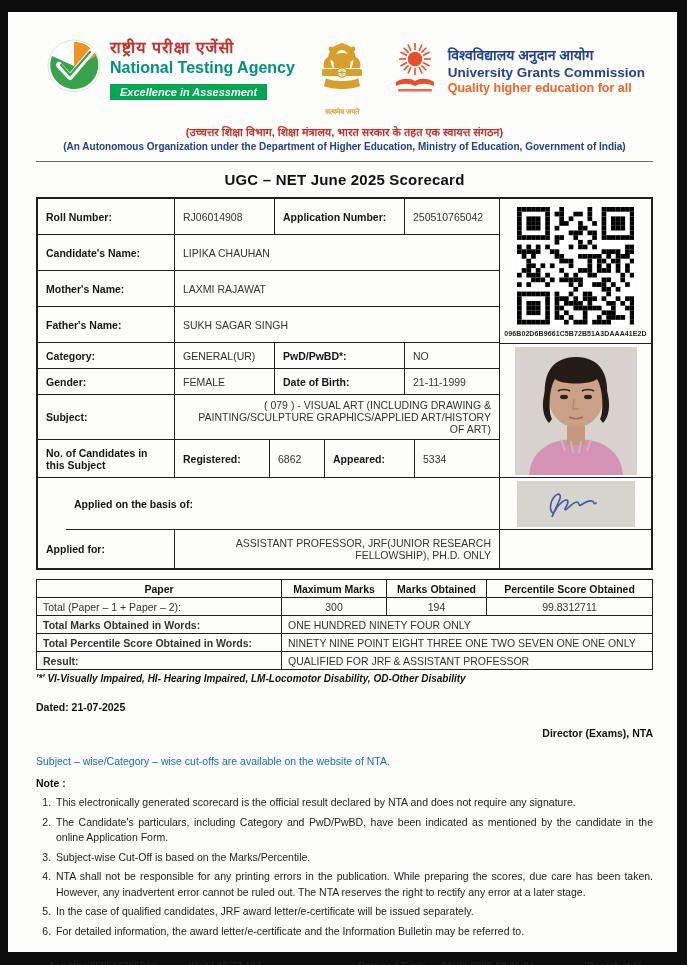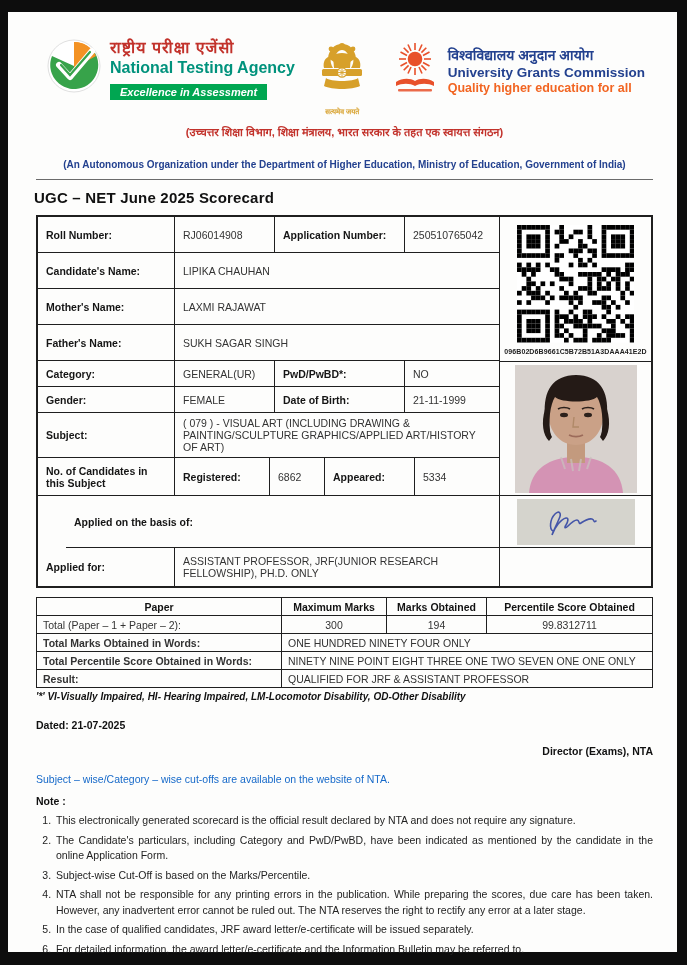--- a/index.html
+++ b/index.html
@@ -26,32 +26,32 @@
   .emblem-block { display:flex; flex-direction:column; align-items:center; margin-top:2px; }
   .emblem-caption { color:#d7a02a; font-size:7px; font-weight:bold; margin-top:1px; }
   .ugc-block { display:flex; align-items:center; gap:8px; margin-top:4px; }
   .ugc-texts { display:flex; flex-direction:column; }
   .ugc-hindi { color:#23418f; font-weight:bold; font-size:14px; }
   .ugc-eng { color:#23418f; font-weight:bold; font-size:13.5px; margin-top:1px; }
   .ugc-tagline { color:#f26522; font-size:12.5px; font-weight:bold; margin-top:1px; }
 
   .org-lines { text-align:center; margin-top:8px; }
   .org-hindi { color:#c2322b; font-weight:bold; font-size:11px; }
-  .org-eng { color:#23418f; font-weight:bold; font-size:10px; margin-top:20px; }
+  .org-eng { color:#23418f; font-weight:bold; font-size:10px; margin-top:2px; }
 
   .rule { border:none; border-top:1.5px solid #6b6b6b; margin:9px 2px 0 2px; }
-  .doc-title { font-weight:bold; font-size:15px; color:#111; margin:9px 0 9px 0; letter-spacing:0.2px; }
+  .doc-title { text-align:center; font-weight:bold; font-size:15px; color:#111; margin:9px 0 9px 0; letter-spacing:0.2px; }
 
   
   .doc-table { display:flex; border:2px solid #1f1f1f; margin:0 2px; }
   .left-sec { flex:1; display:flex; flex-direction:column; }
   .trow { display:flex; border-bottom:1.6px solid #1f1f1f; }
   .trow:last-child { border-bottom:none; }
   .cell { border-right:1.6px solid #1f1f1f; padding:3px 8px; display:flex; align-items:center; font-size:10.5px; color:#333; }
-  .cell:last-child { border-right:none; }
+  .cell:last-child { border-right:none;text-align:right; }
   .lbl { font-weight:bold; color:#151515; }
   .c-label { width:137px; flex:none; }
   .c-v1 { width:100px; flex:none; }
   .c-l2 { width:130px; flex:none; }
   .c-flex { flex:1; }
   .c-reg { width:95px; flex:none; }
   .c-regv { width:55px; flex:none; }
   .c-app { width:90px; flex:none; }
   .h36 { height:36px; } .h26 { height:26px; } .h45 { height:45px; } .h38 { height:38px; } .h52 { height:52px;margin-left:28px; }
 

